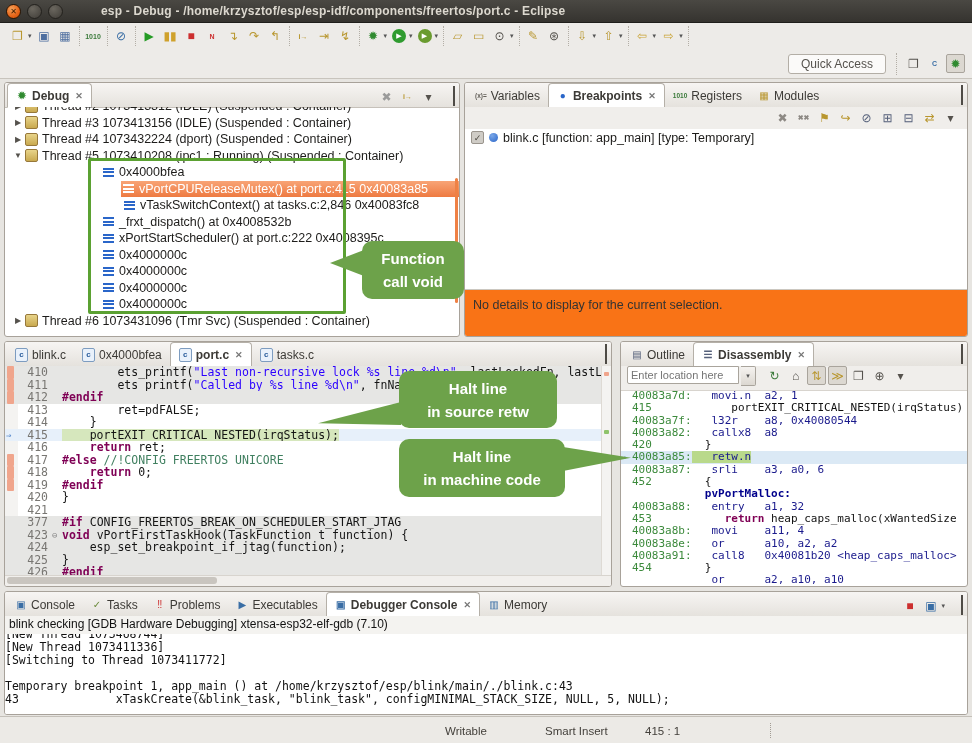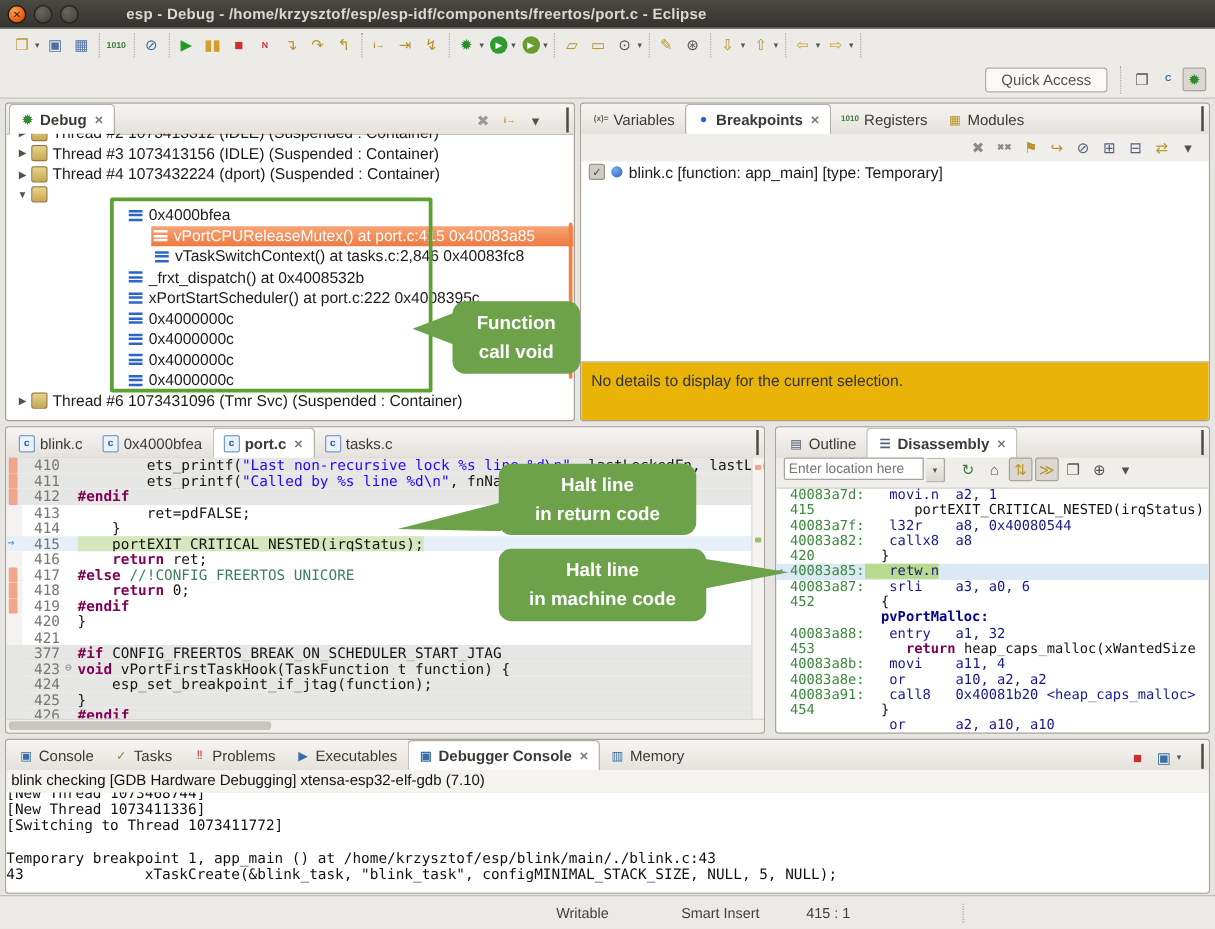--- a/index.html
+++ b/index.html
@@ -66,21 +66,21 @@
   #debug-scrollthumb{position:absolute;right:1px;top:95px;width:3px;height:125px;background:#ef8145;border-radius:2px;}
 
   
   #bp-toolbar-row{position:absolute;left:0;top:24px;right:0;height:22px;background:#f0eeeb;
     border-bottom:1px solid #d8d4ce;display:flex;align-items:center;justify-content:flex-end;padding-right:6px;}
   #bp-content{position:absolute;left:0;top:46px;right:0;bottom:47px;background:#fff;}
   #bp-row{display:flex;align-items:center;height:17px;font-size:12.5px;color:#1d1c1a;padding-left:6px;gap:5px;}
   .cbx{width:11px;height:11px;border:1px solid #9a958d;border-radius:2px;background:#cfccc6;
     display:inline-flex;align-items:center;justify-content:center;font-size:9px;color:#4a473f;}
   .bpico{width:9px;height:9px;border-radius:50%;background:radial-gradient(circle at 35% 30%,#7aa7e8,#2a66c9);}
-  #bp-details{position:absolute;left:0;bottom:0;right:0;height:47px;background:#eab308;
+  #bp-details{position:absolute;left:0;bottom:0;right:0;height:47px;background:#f97316;
     border-top:1px solid #cbc7c0;font-size:12.5px;color:#333;padding:8px 0 0 8px;box-sizing:border-box;}
 
   
   #code-area{position:absolute;left:0;top:24px;right:0;bottom:11px;overflow:hidden;
     font-family:"DejaVu Sans Mono",monospace;font-size:11.5px;}
   .crow{display:flex;height:12.5px;line-height:12.5px;white-space:pre;}
   .crow.bg-g{background:#e6e6e4;}
   .crow.bg-h{background:#e7f0fa;}
   .ann{width:13px;flex:none;position:relative;background:#f4f3f1;}
   .crow.bg-g .ann,.crow.bg-h .ann{background:inherit;}
@@ -254,20 +254,21 @@
           <span>Thread #3 1073413156 (IDLE) (Suspended : Container)</span>
         </div>
         <div class="trow">
           <span class="twisty">▶</span>
           <span class="thico"></span>
           <span>Thread #4 1073432224 (dport) (Suspended : Container)</span>
         </div>
         <div class="trow">
           <span class="twisty">▼</span>
           <span class="thico"></span>
+          <span>Thread #5 1073410208 (ipc1 : Running) (Suspended : Container)</span>
         </div>
         <div class="trow" style="padding-left: 96px;">
           <div class="frame-inner">
             <span class="fico"></span>
             <span>0x4000bfea</span>
           </div>
         </div>
         <div class="trow sel" style="padding-left: 116px;">
           <div class="frame-inner">
             <span class="fico"></span>
@@ -540,21 +541,21 @@
 
   <div class="ctail" style="left:330px;top:250px;width:34px;height:26px;clip-path:polygon(100% 0,100% 100%,0 50%);"></div>
   <div class="callout" style="left:362px;top:241px;width:102px;height:58px;">
     <span>Function</span>
       <span>call void</span>
   </div>
 
   <div class="ctail" style="left:318px;top:402px;width:83px;height:23px;clip-path:polygon(100% 0,100% 100%,0 92%);"></div>
   <div class="callout" style="left:399px;top:371px;width:158px;height:57px;">
     <span>Halt line</span>
-      <span>in return code</span>
+      <span>in source retw</span>
   </div>
 
   <div class="ctail" style="left:563px;top:447px;width:68px;height:24px;clip-path:polygon(0 0,0 100%,100% 45%);"></div>
   <div class="callout" style="left:399px;top:439px;width:166px;height:58px;">
     <span>Halt line</span>
       <span>in machine code</span>
   </div>
 
 </div>
 

